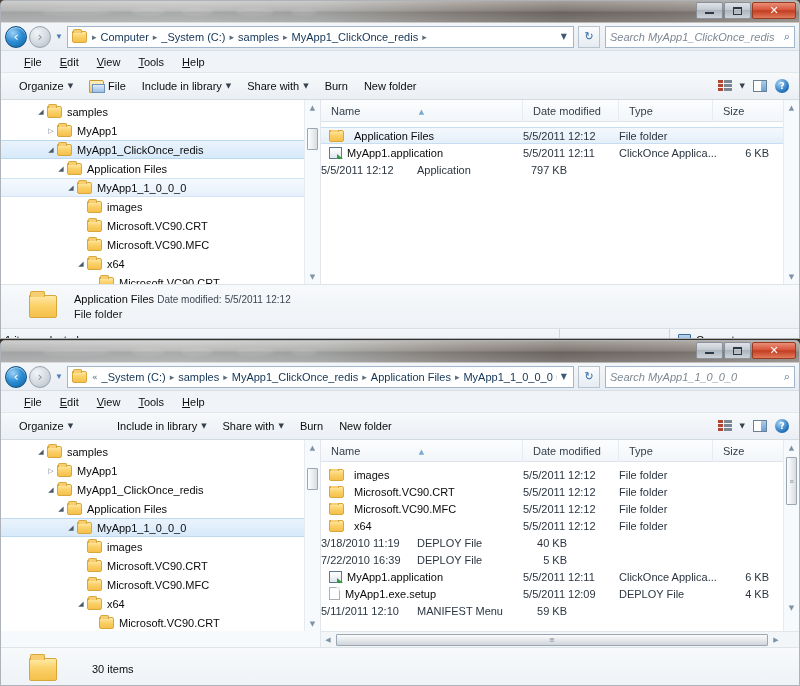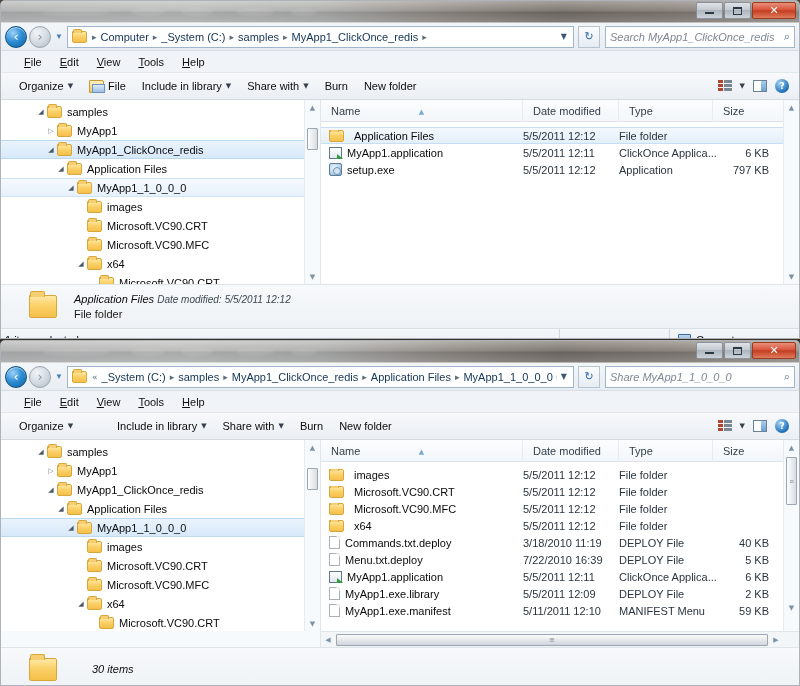--- a/index.html
+++ b/index.html
@@ -338,21 +338,21 @@
 
   
   .details {
     height: 44px;
     background: linear-gradient(180deg,#f7f9fb 0%,#eef2f6 100%);
     border-top: 1px solid #dfe4e9;
     display: flex; align-items: center;
     padding: 0 0 0 14px; gap: 12px;
   }
   .dettext { line-height: 15px; }
-  .detline1 { font-size: 11px; color: #0b0b0b; font-style: italic; }
+  .detline1 { font-size: 11px; color: #0b0b0b; }
   .detmeta { font-size: 10px; color: #3c4751; }
   .detline2 { font-size: 11px; color: #1a1a1a; }
 
   
   .statusbar {
     height: 22px;
     background: linear-gradient(180deg,#f4f7fa 0%,#e7edf3 100%);
     border-top: 1px solid #d9dfe5;
     display: flex; align-items: center;
     font-size: 11px; color: #0b0b0b;
@@ -567,24 +567,20 @@
           <div class="frow">
             <div class="fname" style="width:202px">
                 <span class="ico-clickonce"></span>
                 <span>MyApp1.application</span>
               </div>
             <div class="fdate" style="width:96px">5/5/2011 12:11</div>
             <div class="ftype" style="width:94px">ClickOnce Applica...</div>
             <div class="fsize" style="width:72px">6 KB</div>
           </div>
           <div class="frow">
-            <div class="fname" style="width:202px">
-                <span class="ico-setup"></span>
-                <span>setup.exe</span>
-              </div>
             <div class="fdate" style="width:96px">5/5/2011 12:12</div>
             <div class="ftype" style="width:94px">Application</div>
             <div class="fsize" style="width:72px">797 KB</div>
           </div>
         </div>
         <div class="listscroll-v">
           <div class="sbtn">▲</div>
           <div class="sbtn" style="position:absolute;bottom:0;left:0;right:0;">▼</div>
         </div>
       </div>
@@ -657,21 +653,21 @@
           <span class="crumbsep">▸</span>
           <span class="crumb">MyApp1_1_0_0_0</span>
           <span class="crumbsep">▸</span>
         </div>
         <span class="addrcaret">▼</span>
       </div>
       <div class="refreshbtn">
           <span>↻</span>
         </div>
       <div class="searchbox">
-        <div class="searchph">Share MyApp1_1_0_0_0</div>
+        <div class="searchph">Search MyApp1_1_0_0_0</div>
         <span class="searchicon">⌕</span>
       </div>
     </div>
 
     <div class="menubar">
       <div class="menuitem"><u>F</u>ile</div>
       <div class="menuitem"><u>E</u>dit</div>
       <div class="menuitem"><u>V</u>iew</div>
       <div class="menuitem"><u>T</u>ools</div>
       <div class="menuitem"><u>H</u>elp</div>
@@ -817,60 +813,48 @@
           <div class="frow">
             <div class="fname" style="width:202px">
                 <span class="folder"></span>
                 <span>x64</span>
               </div>
             <div class="fdate" style="width:96px">5/5/2011 12:12</div>
             <div class="ftype" style="width:94px">File folder</div>
             <div class="fsize" style="width:72px"></div>
           </div>
           <div class="frow">
-            <div class="fname" style="width:202px">
-                <span class="ico-file"></span>
-                <span>Commands.txt.deploy</span>
-              </div>
             <div class="fdate" style="width:96px">3/18/2010 11:19</div>
             <div class="ftype" style="width:94px">DEPLOY File</div>
             <div class="fsize" style="width:72px">40 KB</div>
           </div>
           <div class="frow">
-            <div class="fname" style="width:202px">
-                <span class="ico-file"></span>
-                <span>Menu.txt.deploy</span>
-              </div>
             <div class="fdate" style="width:96px">7/22/2010 16:39</div>
             <div class="ftype" style="width:94px">DEPLOY File</div>
             <div class="fsize" style="width:72px">5 KB</div>
           </div>
           <div class="frow">
             <div class="fname" style="width:202px">
                 <span class="ico-clickonce"></span>
                 <span>MyApp1.application</span>
               </div>
             <div class="fdate" style="width:96px">5/5/2011 12:11</div>
             <div class="ftype" style="width:94px">ClickOnce Applica...</div>
             <div class="fsize" style="width:72px">6 KB</div>
           </div>
           <div class="frow">
             <div class="fname" style="width:202px">
                 <span class="ico-file"></span>
-                <span>MyApp1.exe.library</span>
+                <span>MyApp1.exe.setup</span>
               </div>
             <div class="fdate" style="width:96px">5/5/2011 12:09</div>
             <div class="ftype" style="width:94px">DEPLOY File</div>
-            <div class="fsize" style="width:72px">2 KB</div>
-          </div>
-          <div class="frow">
-            <div class="fname" style="width:202px">
-                <span class="ico-file"></span>
-                <span>MyApp1.exe.manifest</span>
-              </div>
+            <div class="fsize" style="width:72px">4 KB</div>
+          </div>
+          <div class="frow">
             <div class="fdate" style="width:96px">5/11/2011 12:10</div>
             <div class="ftype" style="width:94px">MANIFEST Menu</div>
             <div class="fsize" style="width:72px">59 KB</div>
           </div>
         </div>
         <div class="listscroll-v">
           <div class="sbtn">▲</div>
           <div class="sthumb" style="top:17px;height:48px;display:flex;align-items:center;justify-content:center;color:#7d8894;font-size:7px;">≡</div>
           <div class="sbtn" style="position:absolute;bottom:16px;left:0;right:0;">▼</div>
         </div>

